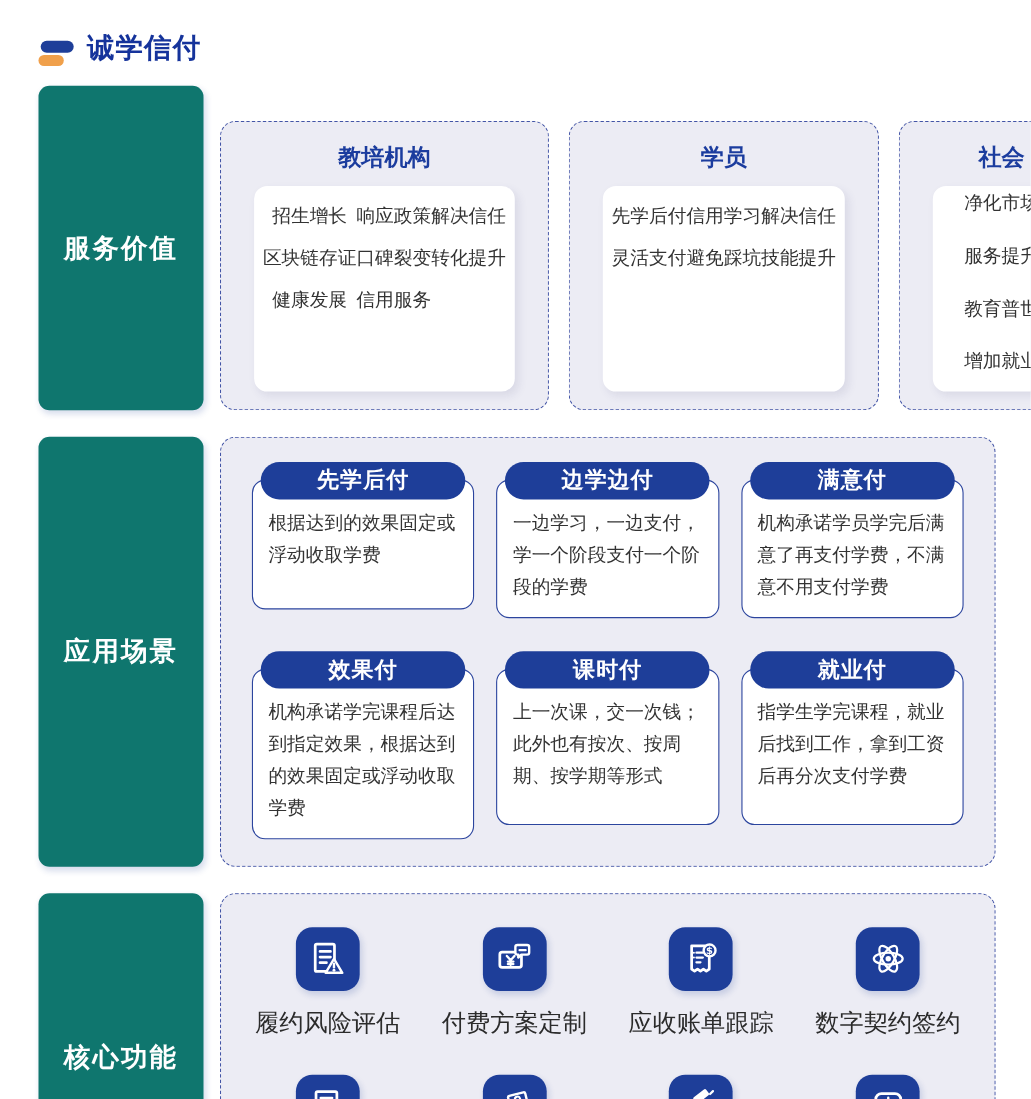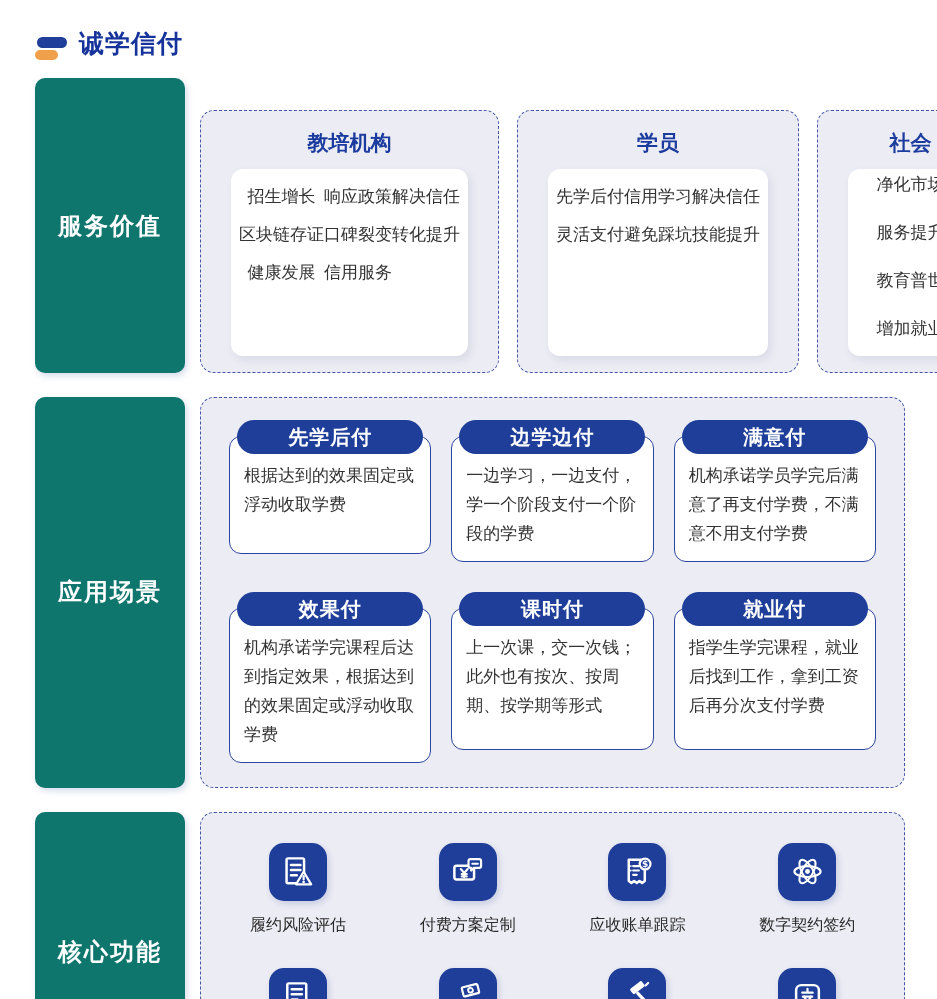--- a/index.html
+++ b/index.html
@@ -71,21 +71,21 @@
     padding:30px 12px; display:grid; grid-template-columns:repeat(4,1fr);
     row-gap:32px; justify-items:center; align-content:center; min-height:268px;
   }
   .func-item { display:flex; flex-direction:column; align-items:center; gap:14px; }
   .func-icon {
     width:58px; height:58px; background:#1E3E99; border-radius:15px;
     display:flex; align-items:center; justify-content:center;
     box-shadow:2px 3px 6px rgba(30,60,150,0.18);
   }
   .func-icon svg { width:35px; height:35px; }
-  .func-label { font-size:16px; color:#2b2b2b; }
+  .func-label { font-size:22px; color:#2b2b2b; }
 
   .ic { stroke:#fff; stroke-width:1.7; fill:none; stroke-linecap:round; stroke-linejoin:round; }
   .ic-fill { fill:#fff; stroke:none; }
   .ic-mask { fill:#1E3E99; stroke:#fff; stroke-width:1.5; stroke-linejoin:round; }
 </style>
 </head>
 <body>
 
 <div class="page">
 

